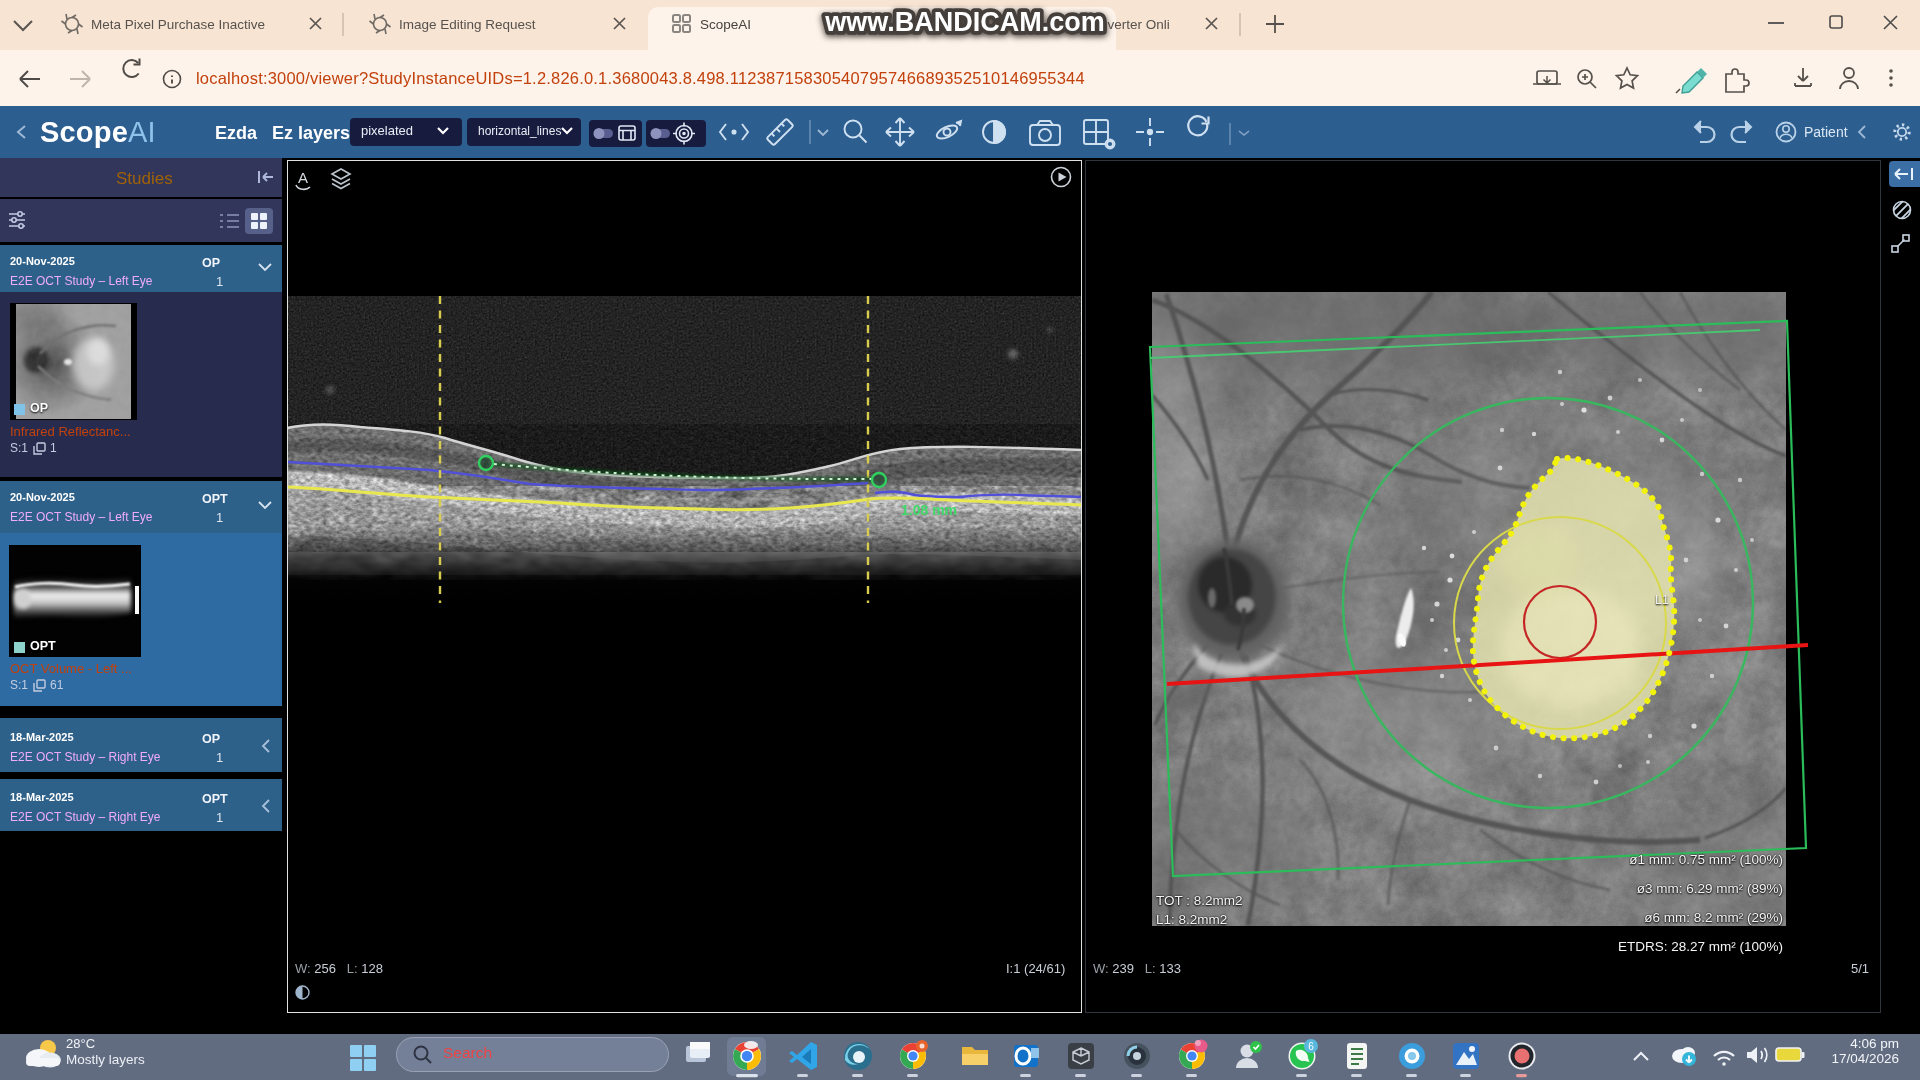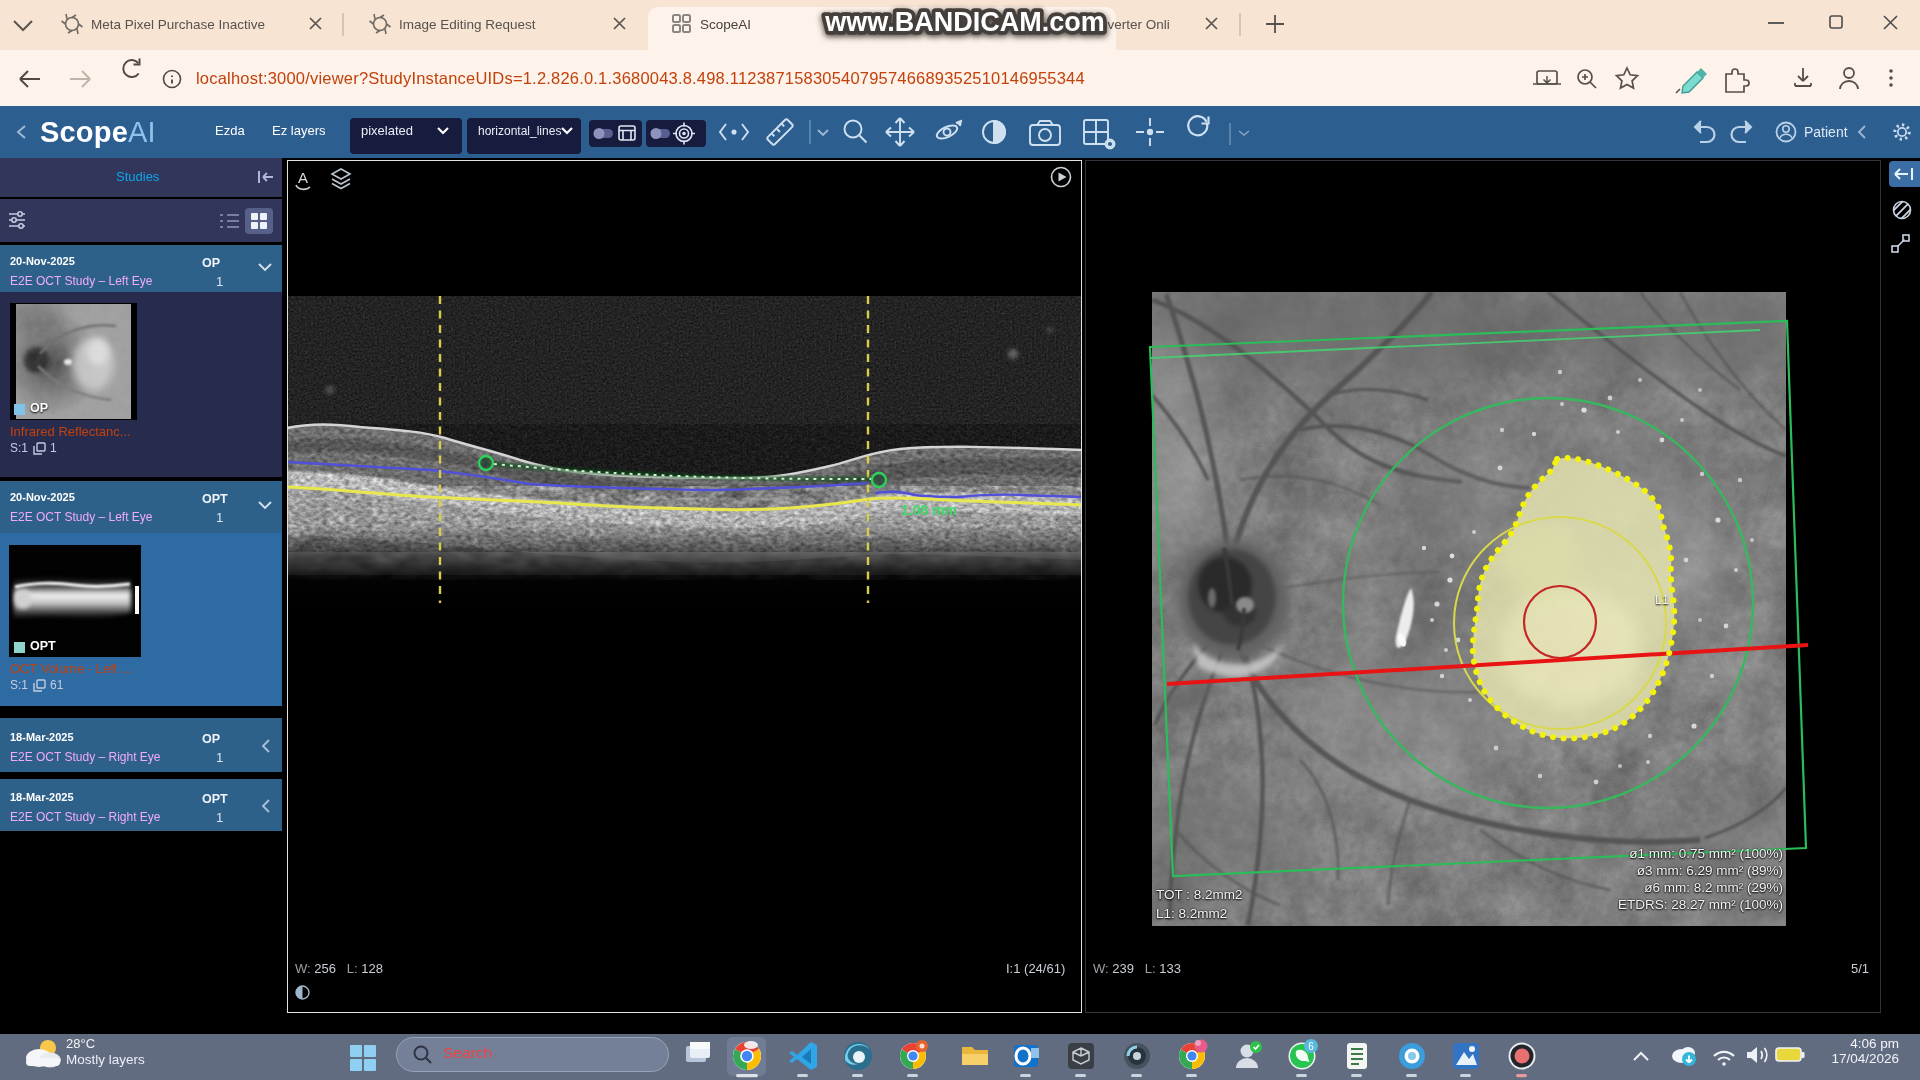--- a/index.html
+++ b/index.html
@@ -3,37 +3,37 @@
 *{margin:0;padding:0;box-sizing:border-box}
 html,body{width:1920px;height:1080px;overflow:hidden;background:#000;font-family:"Liberation Sans",sans-serif;position:relative}
 .abs{position:absolute}
 
 #tabbar{position:absolute;left:0;top:0;width:1920px;height:50px;background:#f8e4d3}
 #addrbar{position:absolute;left:0;top:50px;width:1920px;height:56px;background:#fdf3ea}
 .tabtitle{position:absolute;top:17px;font-size:13.5px;color:#57524d;white-space:nowrap}
 .activetab{position:absolute;left:648px;top:7px;width:468px;height:43px;background:#fdf3ea;border-radius:10px 10px 0 0}
 
 #apphdr{position:absolute;left:0;top:106px;width:1920px;height:52px;background:#2d5e90}
-.hsel{position:absolute;top:118px;height:36px;background:#171b3e;border-radius:4px;color:#e9edf6;font-size:13px;line-height:26px;padding-left:11px}
-.hbtn{position:absolute;top:123px;color:#fff;font-weight:normal;font-size:13px}
+.hsel{position:absolute;top:118px;height:28px;background:#171b3e;border-radius:4px;color:#e9edf6;font-size:13px;line-height:26px;padding-left:11px}
+.hbtn{position:absolute;top:123px;color:#fff;font-weight:bold;font-size:18px}
 
 #sidebar{position:absolute;left:0;top:158px;width:282px;height:876px;background:#000}
 .srow{position:absolute;left:0;width:282px;background:#31365a}
 .card{position:absolute;left:0;width:282px;background:#2e6189;color:#fff}
 .cdate{position:absolute;left:10px;top:10px;font-size:11px;font-weight:bold;color:#fff}
 .cdesc{position:absolute;left:10px;top:29px;font-size:12px;color:#f0abfc}
 .cmod{position:absolute;left:200px;top:11px;font-size:12.5px;font-weight:bold;color:#f0f4fa}
 .ccnt{position:absolute;left:215px;top:29px;font-size:13px;color:#dce4f0}
 .thumbtxt{position:absolute;left:10px;font-size:13px;color:#c2410c;white-space:nowrap}
 .thumbsub{position:absolute;left:10px;font-size:12px;color:#c3cce0}
 
 #paneL{position:absolute;left:287px;top:160px;width:795px;height:853px;background:#000;border:1px solid #e2e2e2}
 #paneR{position:absolute;left:1085px;top:160px;width:796px;height:853px;background:#000;border:1px solid #30353b}
 .ovl{position:absolute;color:#c9ced6;font-size:13px;white-space:nowrap}
-.fovl{position:absolute;color:#f4f4f4;font-size:13.5px;line-height:17px;white-space:nowrap;text-shadow:0 1px 2px #000,0 0 2px #000}
+.fovl{position:absolute;color:#f4f4f4;font-size:13.5px;line-height:29px;white-space:nowrap;text-shadow:0 1px 2px #000,0 0 2px #000}
 
 #taskbar{position:absolute;left:0;top:1034px;width:1920px;height:46px;background:#616c80}
 </style></head><body>
 
 <div id="tabbar"></div>
 <div class="activetab"></div>
 <svg class="abs" style="left:0;top:0" width="1920" height="50">
   <path d="M14,21 l9,9 9,-9" stroke="#5a5550" stroke-width="2" fill="none"></path>
 
   <g stroke="#6f6a64" stroke-width="1.6" fill="none">
@@ -210,21 +210,21 @@
   <text x="114" y="21" font-size="14" fill="#dbe7f3">Patient</text>
   <path d="M175,10 l-6,6 6,6" stroke="#9cb8d4" stroke-width="1.8" fill="none"></path>
   <g transform="translate(212,16)" stroke="#c3d8ec" fill="none">
     <circle r="4.2" stroke-width="1.8"></circle>
     <circle r="7.2" stroke-width="3" stroke-dasharray="2.4 3.2"></circle>
   </g>
 </svg>
 
 <div id="sidebar"></div>
 <div class="srow" style="top:158px;height:39px"></div>
-<div class="abs" style="left:116px;top:169px;font-size:13px;color:#0ea5e9">Studies</div>
+<div class="abs" style="left:116px;top:169px;font-size:17px;color:#a16207">Studies</div>
 <svg class="abs" style="left:256px;top:169px" width="20" height="16">
     <path d="M3,2 v12" stroke="#aeb8d8" stroke-width="2"></path>
     <path d="M7,8 h10 M7,8 l4,-4 M7,8 l4,4" stroke="#aeb8d8" stroke-width="1.8" fill="none"></path>
   </svg>
 <div class="srow" style="top:199px;height:43px"></div>
 <svg class="abs" style="left:8px;top:210px" width="20" height="20">
   <g stroke="#c2cbe4" stroke-width="1.6" fill="none">
     <path d="M1,4 h16 M1,10 h16 M1,16 h16"></path>
     <circle cx="12" cy="4" r="2.2" fill="#31365a"></circle>
       <circle cx="6" cy="10" r="2.2" fill="#31365a"></circle>

